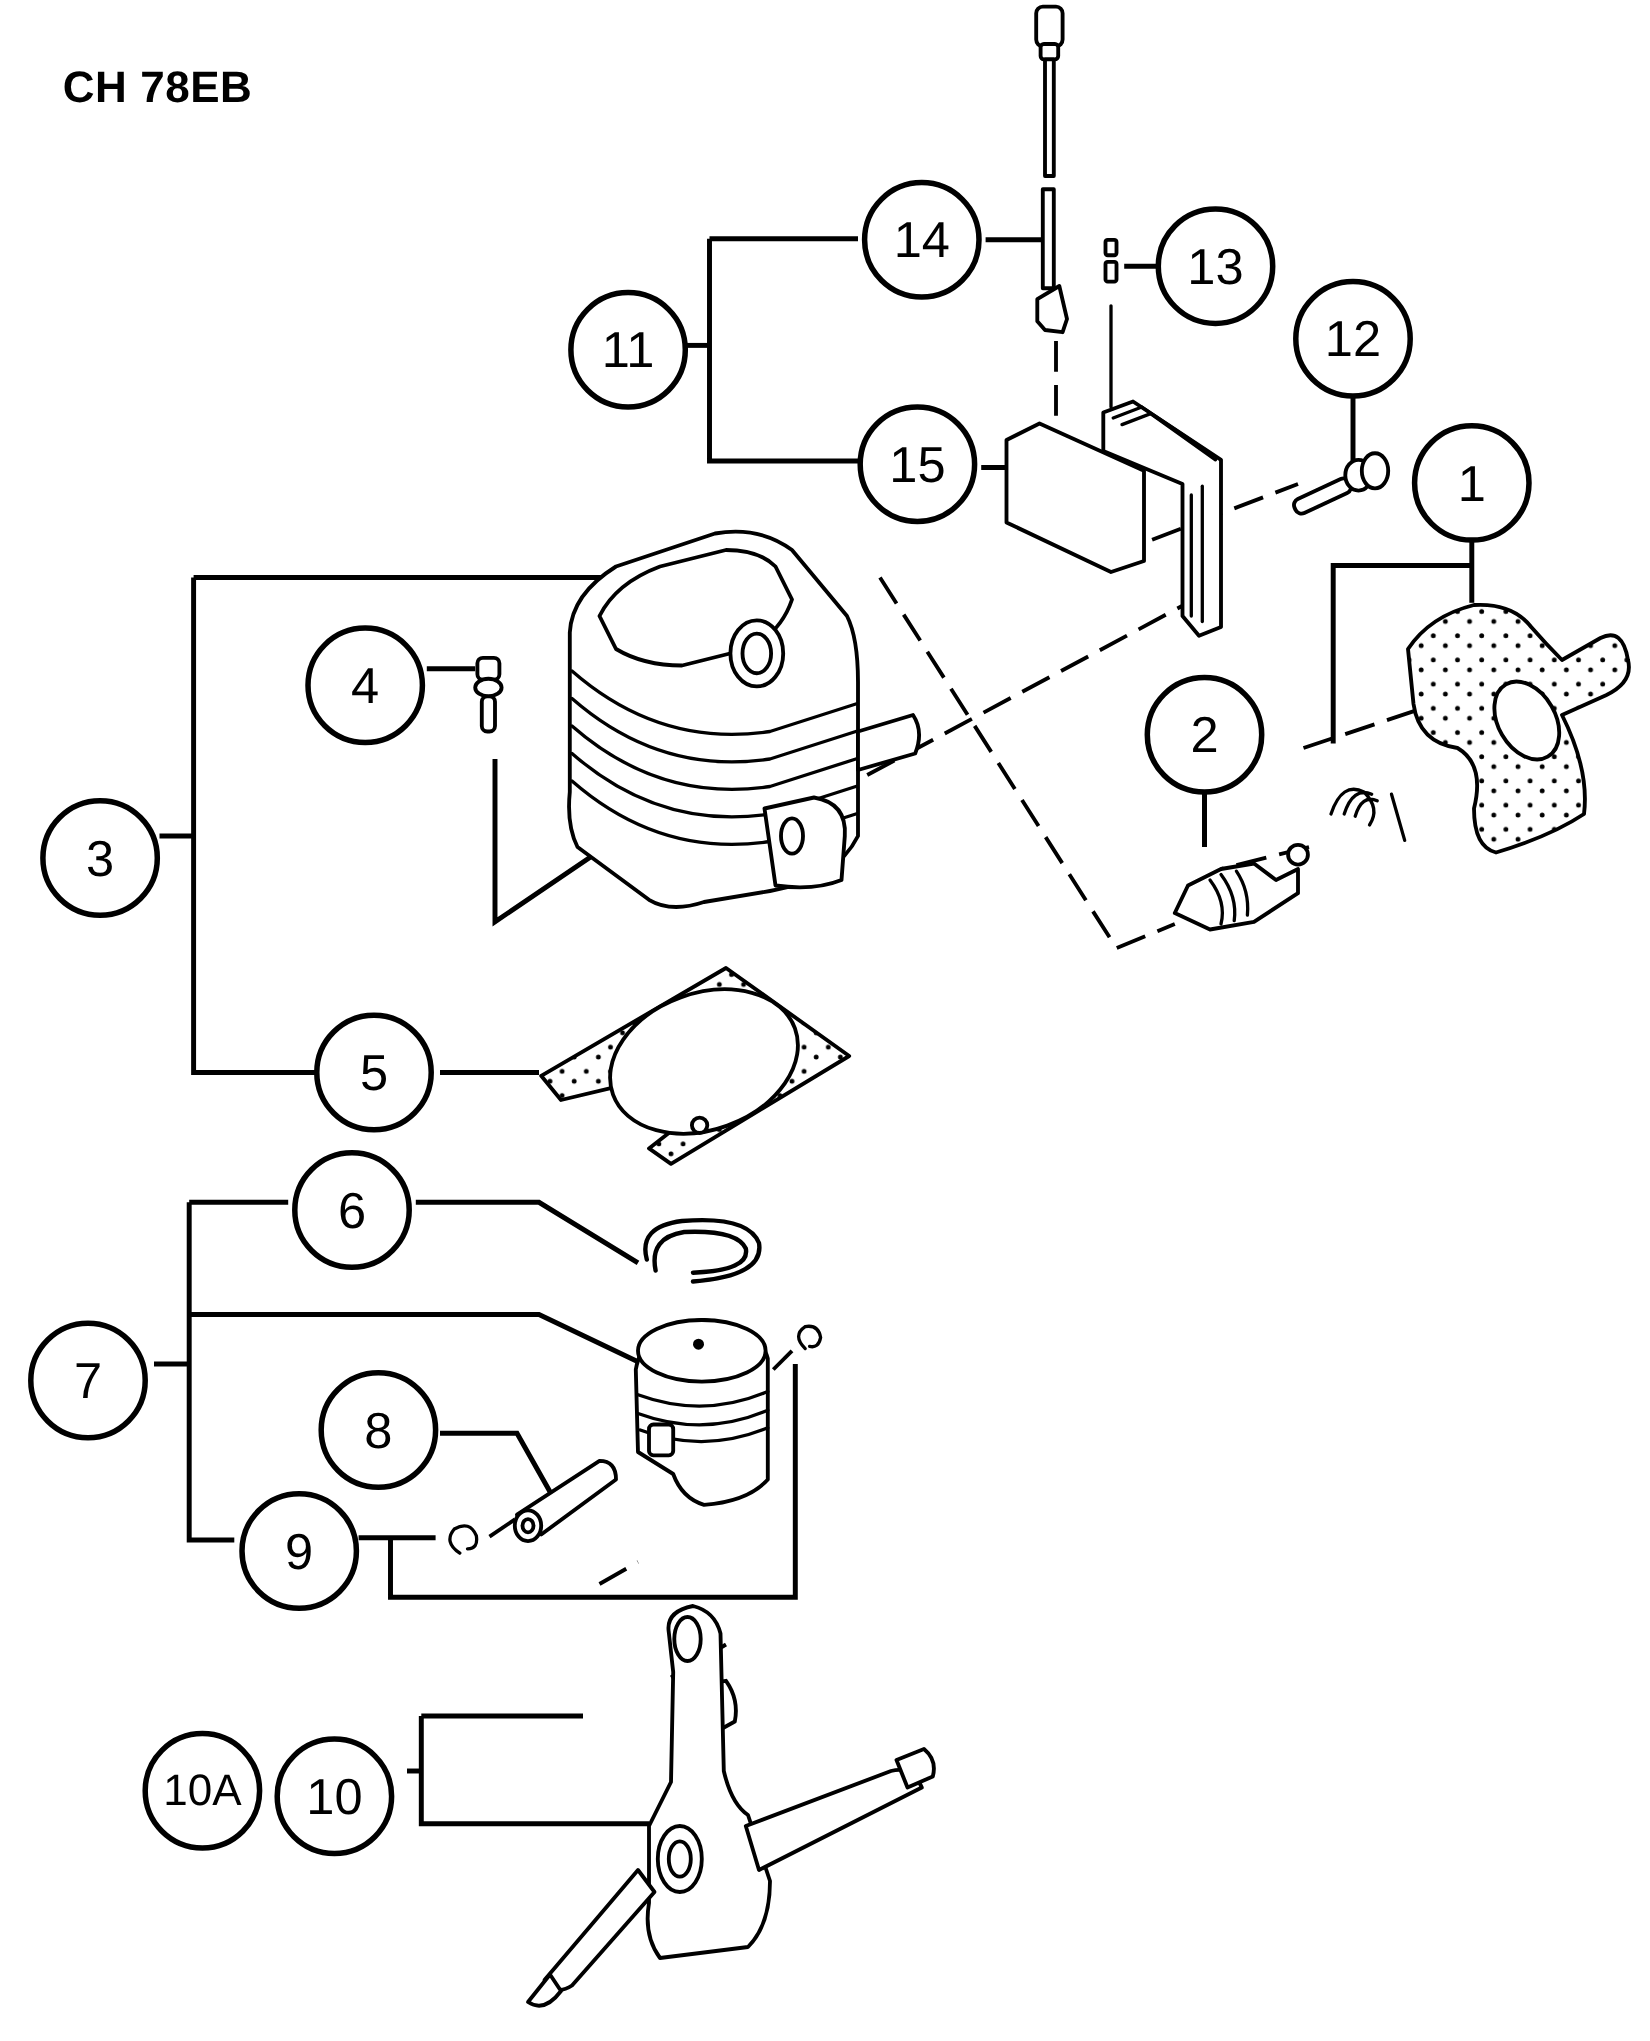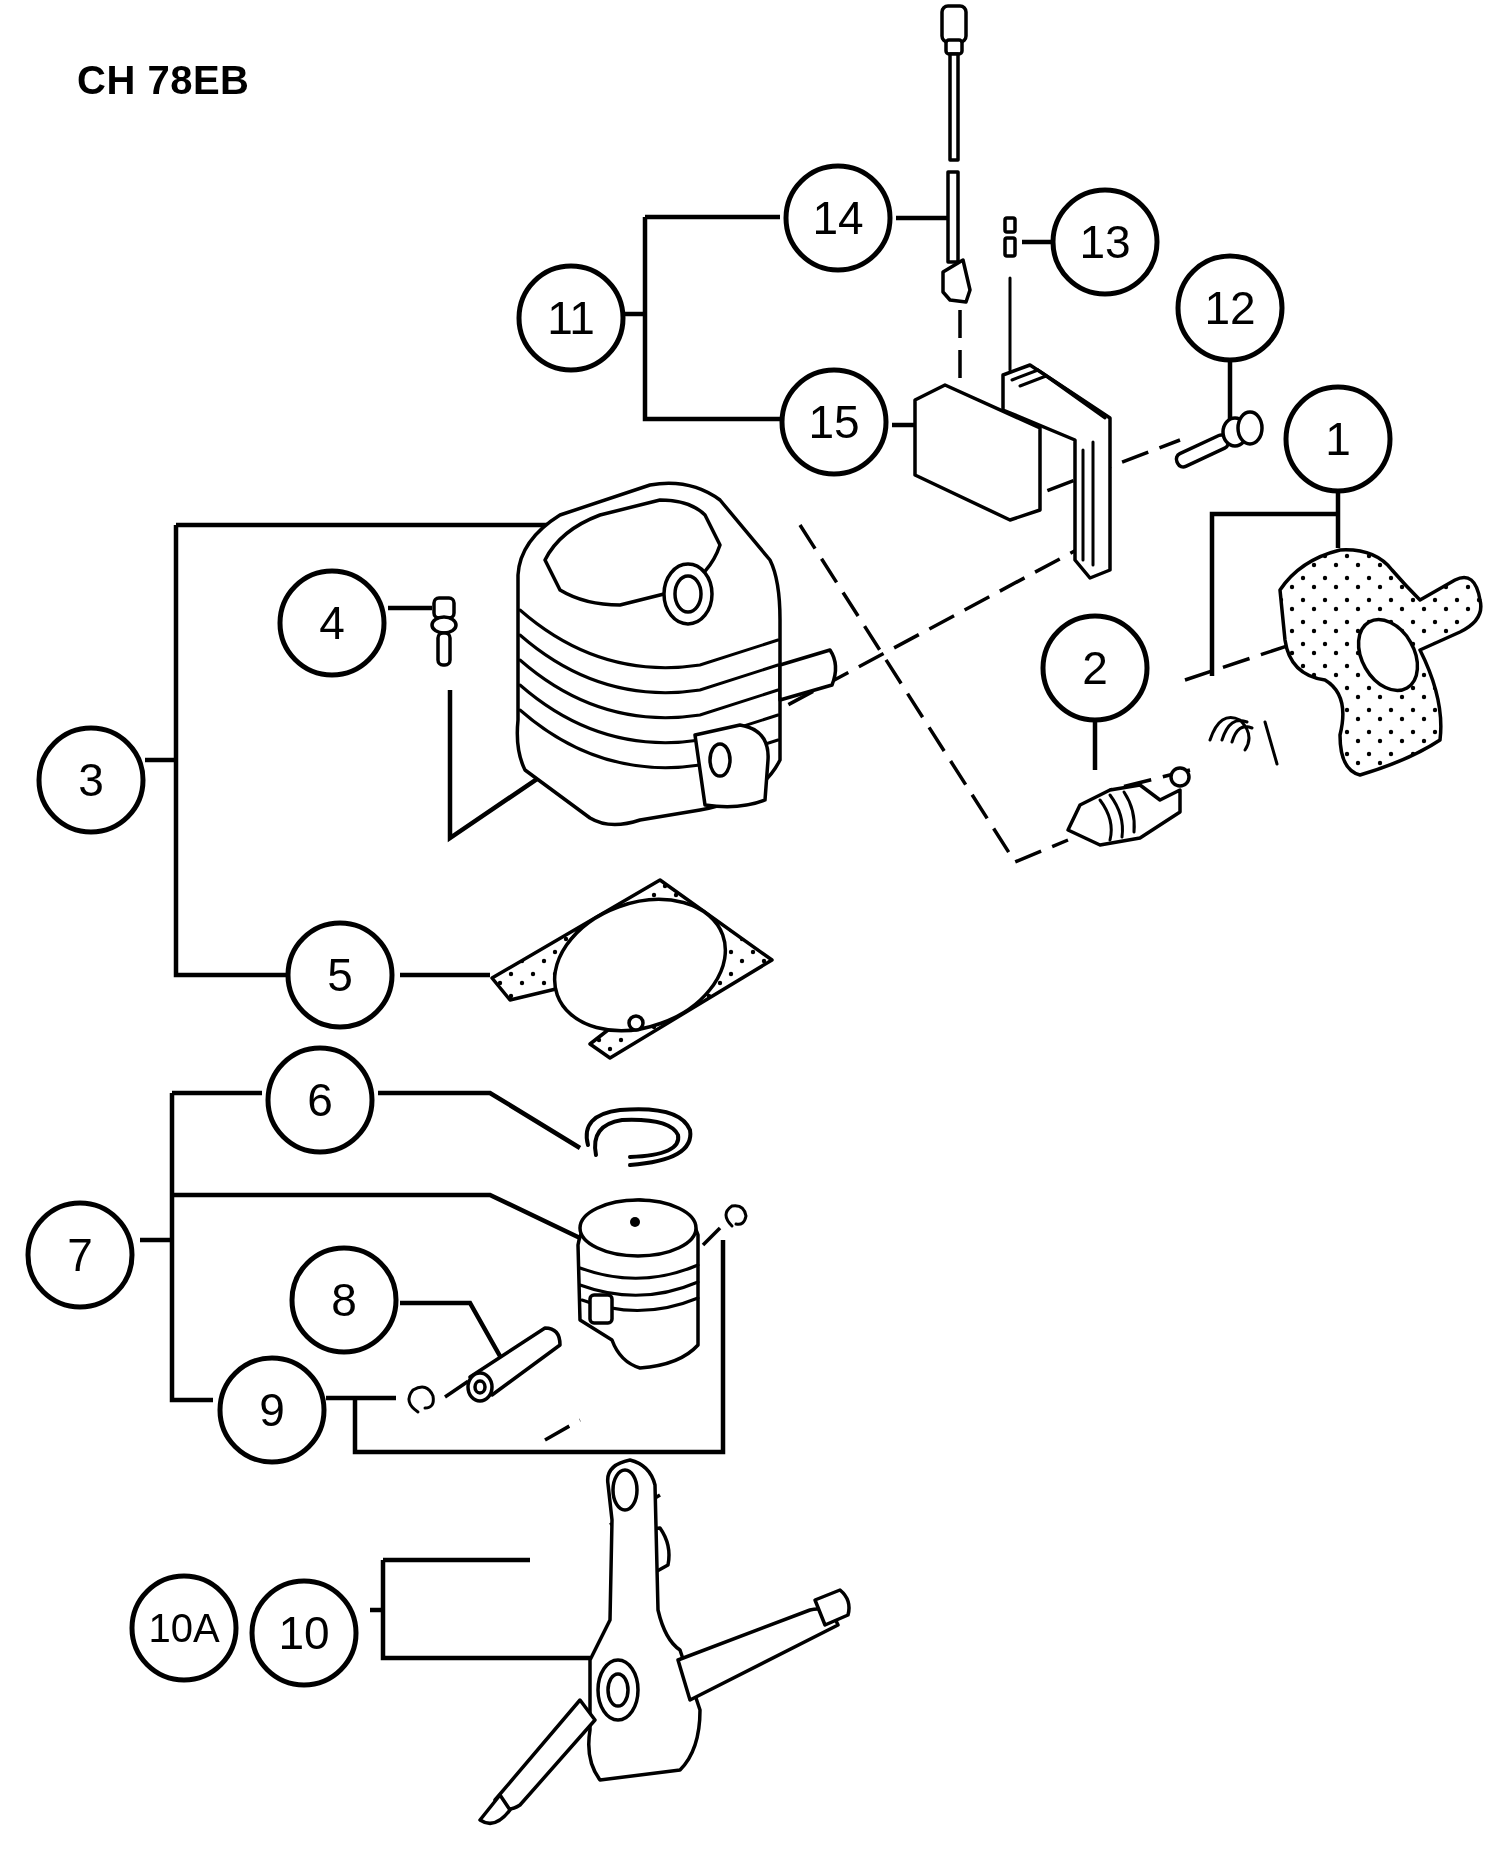--- a/index.html
+++ b/index.html
@@ -1,17 +1,17 @@
 <!DOCTYPE html>
 <html><head>
 <meta charset="utf-8">
 <style>
   html, body { margin: 0; padding: 0; background: #ffffff; }
   body { width: 1500px; height: 1855px; position: relative; overflow: hidden; font-family: "Liberation Sans", sans-serif; }
-  #title { position: absolute; left: 57px; top: 58px; font-size: 40px; font-weight: bold; color: #000; letter-spacing: 0.5px; margin-left: 20px; }
+  #title { position: absolute; left: 57px; top: 58px; font-size: 40px; font-weight: bold; color: #000; letter-spacing: 0.5px; }
   svg#diagram { position: absolute; left: 0; top: 0; }
   .callout circle { fill: #fff; stroke: #000; stroke-width: 5; }
   .callout text { font-family: "Liberation Sans", sans-serif; font-size: 46px; fill: #000; text-anchor: middle; dominant-baseline: central; }
   .callout.small text { font-size: 40px; }
   .leader { fill: none; stroke: #000; stroke-width: 4.5; }
   .dash { fill: none; stroke: #000; stroke-width: 3.5; stroke-dasharray: 28 12; }
   .part { fill: #fff; stroke: #000; stroke-width: 3.5; stroke-linejoin: round; stroke-linecap: round; }
   .part-line { fill: none; stroke: #000; stroke-width: 3; stroke-linecap: round; }
   .speckle { fill: url(#dots); stroke: #000; stroke-width: 3.5; stroke-linejoin: round; }
 </style>

